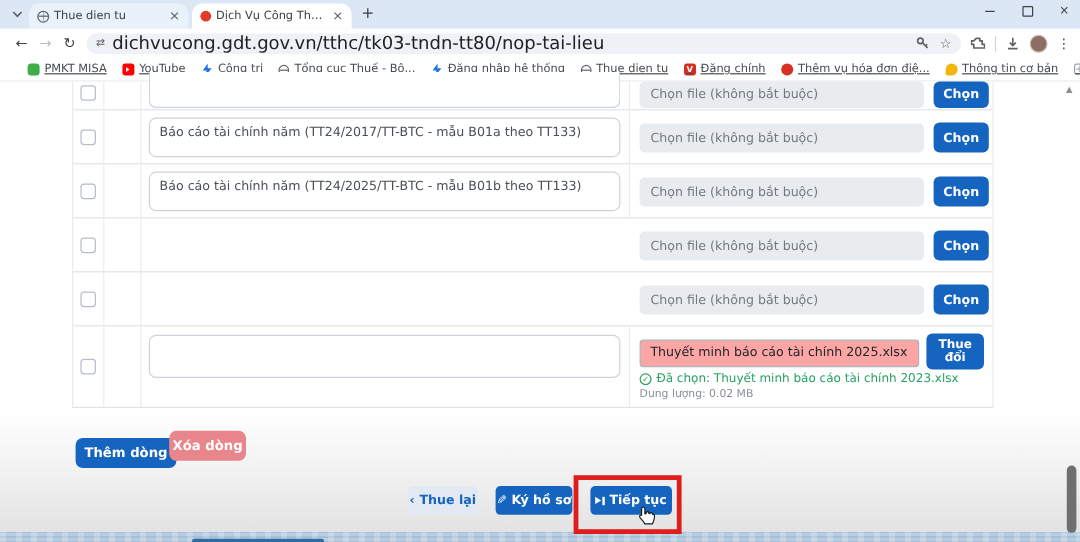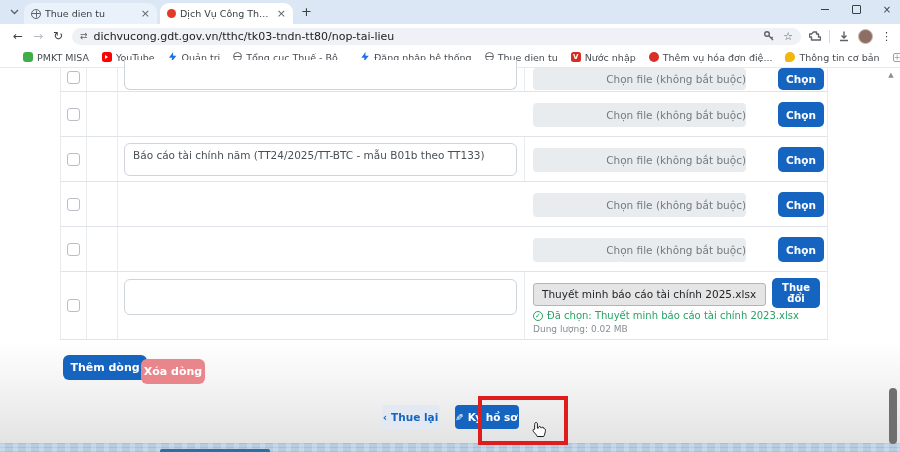--- a/index.html
+++ b/index.html
@@ -24,32 +24,32 @@
   .wc { width:14px; height:14px; display:flex; align-items:center; justify-content:center; font-size:10px; }
   .wc-min::before { content:""; width:8px; border-top:1px solid #3c4043; }
   .wc-max::before { content:""; width:7px; height:7px; border:1px solid #3c4043; border-radius:1px; }
 
   
   .toolbar { position:absolute; top:24px; left:0; width:900px; height:24px; background:#ffffff; display:flex; align-items:center; padding:0 8px; }
   .nav-ic { width:20px; height:20px; display:flex; align-items:center; justify-content:center; font-size:12px; color:#3c4043; flex:none; }
   .nav-ic.disabled { color:#b6bcc2; }
   .omnibox { height:17px; background:#eef1f6; border-radius:9px; flex:1; margin:0 8px 0 4px; display:flex; align-items:center; padding:0 8px; min-width:0; }
   .omni-tune { font-size:9px; color:#5f6368; margin-right:6px; flex:none; }
-  .omni-url { font-size:11px; color:#202124; white-space:nowrap; overflow:hidden; flex:1; }
+  .omni-url { font-size:15px; color:#202124; white-space:nowrap; overflow:hidden; flex:1; }
   .omni-right { display:flex; align-items:center; gap:8px; margin-left:auto; flex:none; }
   .tb-right { display:flex; align-items:center; gap:8px; flex:none; }
   .tb-divider { width:1px; height:13px; background:#d5d9de; }
   .avatar { width:15px; height:15px; border-radius:50%; background:#8d6e63; border:1px solid #cbb9b2; }
   .dots-ic { font-size:11px; color:#3c4043; }
   .star-ic { font-size:11px; color:#5f6368; }
   svg.lineic { stroke:#5f6368; fill:none; stroke-width:1.4; }
 
   
   .bookmarks { position:absolute; top:48px; left:0; width:900px; height:20px; background:#fff; border-bottom:1px solid #e7e9ec; display:flex; align-items:center; padding:0 8px; font-size:9.5px; color:#474c51; }
-  .bm-item { display:flex; align-items:flex-start; gap:4px; margin-right:13px; white-space:nowrap; }
+  .bm-item { display:flex; align-items:flex-end; gap:4px; margin-right:13px; white-space:nowrap;text-decoration:underline; }
   .bm-label {}
   .bmicon { width:10px; height:10px; flex:none; display:flex; align-items:center; justify-content:center; }
   .bmicon.misa-green { background:#3fae49; border-radius:3px; }
   .bmicon.youtube { background:#f00; border-radius:2.5px; position:relative; }
   .bmicon.youtube::before { content:""; position:absolute; left:3.5px; top:2.8px; border-left:3.5px solid #fff; border-top:2.2px solid transparent; border-bottom:2.2px solid transparent; }
   .bmicon.blue-bolt { background:#1a73e8; clip-path:polygon(55% 0,14% 58%,45% 58%,38% 100%,88% 38%,55% 38%); }
   .bmicon.globe { border:1px solid #5f6368; border-radius:50%; position:relative; width:9px; height:9px; }
   .bmicon.globe::before { content:""; position:absolute; left:0; right:0; top:3px; border-top:1px solid #5f6368; }
   .bmicon.red-v { background:#d62d20; border-radius:2.5px; color:#fff; font-size:7px; font-weight:bold; }
   .bmicon.red-circle { background:#d93025; border-radius:50%; }
@@ -61,32 +61,32 @@
 
   
   .content { position:absolute; top:68px; left:0; width:900px; height:384px; background:#fff; }
   .trow { position:absolute; left:60px; width:768px; border-bottom:1px solid #e0e4e8; border-left:1px solid #e9ecef; border-right:1px solid #e9ecef; }
   .cell-check { position:absolute; left:0; top:0; bottom:0; width:26px; border-right:1px solid #e9ecef; }
   .checkbox { position:absolute; left:6px; width:13px; height:13px; border:1.5px solid #b8bec5; border-radius:3px; background:#fff; }
   .cell-num { position:absolute; left:26px; top:0; bottom:0; width:31px; border-right:1px solid #e9ecef; font-size:11px; color:#30353a; text-align:center; }
   .cell-desc { position:absolute; left:57px; top:0; bottom:0; width:407px; border-right:1px solid #e9ecef; }
   .desc-box { position:absolute; left:6px; right:7px; height:33px; border:1px solid #ced4da; border-radius:6px; background:#fff; font-size:10.5px; color:#4a5056; padding:5px 8px; line-height:1.25; overflow:hidden; }
   .cell-file { position:absolute; left:464px; top:0; bottom:0; width:304px; }
-  .file-placeholder { position:absolute; left:8px; width:213px; height:24px; background:#e9ecef; border-radius:4px; font-size:10.5px; color:#737a81; line-height:24px; padding-left:9px;text-align:right; }
+  .file-placeholder { position:absolute; left:8px; width:237px; height:24px; background:#e9ecef; border-radius:4px; font-size:10.5px; color:#737a81; line-height:24px; padding-left:9px; }
   .btn-choose { position:absolute; left:253px; width:46px; height:25px; background:#1565c0; border:none; border-radius:5px; color:#fff; font-weight:bold; font-size:10.5px; font-family:inherit; }
-  .file-name-box { position:absolute; left:8px; top:11px; width:233px; height:23px; background:#e5e5e5; border:1px solid #aeb5bb; border-radius:3px; font-size:10.5px; color:#22262a; line-height:21px; padding-left:8px; white-space:nowrap; overflow:hidden; }
+  .file-name-box { position:absolute; left:8px; top:11px; width:233px; height:23px; background:#fca5a5; border:1px solid #aeb5bb; border-radius:3px; font-size:10.5px; color:#22262a; line-height:21px; padding-left:8px; white-space:nowrap; overflow:hidden; }
   .btn-change { position:absolute; left:247px; top:6px; width:48px; height:30px; background:#1565c0; border:none; border-radius:5px; color:#fff; font-weight:bold; font-size:10px; line-height:1.15; font-family:inherit; }
   .file-note { position:absolute; left:8px; top:38px; font-size:10px; color:#28a263; display:flex; align-items:center; gap:4px; white-space:nowrap; }
   .check-circle { width:10px; height:10px; border:1px solid #28a263; border-radius:50%; font-size:7px; display:flex; align-items:center; justify-content:center; flex:none; }
   .file-size { position:absolute; left:8px; top:52px; font-size:9px; color:#878e95; }
 
   
   .below { position:absolute; top:273px; left:0; width:900px; height:102px; background:linear-gradient(180deg,#ffffff 0%,#f3f3f3 45%,#e3e3e3 100%); }
   .btn { border:none; border-radius:6px; color:#fff; font-weight:bold; font-family:inherit; }
-  .btn-add { position:absolute; left:63px; top:14px; width:84px; height:25px; background:#1565c0; font-size:11px; }
+  .btn-add { position:absolute; left:63px; top:24px; width:84px; height:25px; background:#1565c0; font-size:11px; }
   .btn-del { position:absolute; left:141px; top:18px; width:64px; height:25px; background:#e9868c; font-size:11px; }
   .bottom-actions { position:absolute; top:64px; left:0; width:900px; display:flex; justify-content:center; gap:15px; }
   .btn-back { width:58px; height:24px; background:#e2e9f2; color:#1565c0; border:none; border-radius:4px; font-size:10.5px; font-weight:bold; font-family:inherit; display:flex; align-items:center; justify-content:center; gap:4px; }
   .btn-sign { width:64px; height:24px; background:#1565c0; border:none; border-radius:4px; color:#fff; font-size:10.5px; font-weight:bold; font-family:inherit; display:flex; align-items:center; justify-content:center; gap:4px; }
   .btn-continue { width:68px; height:24px; background:#1565c0; border:none; border-radius:4px; color:#fff; font-size:10.5px; font-weight:bold; font-family:inherit; display:flex; align-items:center; justify-content:center; gap:4px; }
   .next-ic { display:flex; align-items:center; }
   .next-ic::before { content:""; border-left:5px solid #fff; border-top:3.5px solid transparent; border-bottom:3.5px solid transparent; }
   .next-ic::after { content:""; width:1.5px; height:7px; background:#fff; margin-left:1px; }
   .pencil-ic { font-size:10px; transform:scaleX(-1); }
 
@@ -177,41 +177,41 @@
     <span class="bm-label">PMKT MISA</span>
   </span>
 
   <span class="bm-item">
     <span class="bmicon youtube"></span>
     <span class="bm-label">YouTube</span>
   </span>
 
   <span class="bm-item">
     <span class="bmicon blue-bolt"></span>
-    <span class="bm-label">Quản trị</span>
+    <span class="bm-label">Công trị</span>
   </span>
 
   <span class="bm-item">
     <span class="bmicon globe"></span>
     <span class="bm-label">Tổng cục Thuế - Bộ...</span>
   </span>
 
   <span class="bm-item">
     <span class="bmicon blue-bolt"></span>
     <span class="bm-label">Đăng nhập hệ thống</span>
   </span>
 
   <span class="bm-item">
     <span class="bmicon globe"></span>
     <span class="bm-label">Thue dien tu</span>
   </span>
 
   <span class="bm-item">
     <span class="bmicon red-v">V</span>
-    <span class="bm-label">Nước nhập</span>
+    <span class="bm-label">Đăng chính</span>
   </span>
 
   <span class="bm-item">
     <span class="bmicon red-circle"></span>
     <span class="bm-label">Thêm vụ hóa đơn điệ...</span>
   </span>
 
   <span class="bm-item">
     <span class="bmicon yellow-badge"></span>
     <span class="bm-label">Thông tin cơ bản</span>
@@ -249,20 +249,23 @@
     </div>
   </div>
 
   <div class="trow" style="top: 24px; height: 45px;">
     <div class="cell-check">
       <span class="checkbox" style="top: 15.5px;"></span>
     </div>
     <div class="cell-num">
             <span class="numtxt" style="position: absolute; left: 0px; right: 0px; top: 15.5px;"></span>
           </div>
+    <div class="cell-desc">
+      <div class="desc-box" style="top: 6px;">Báo cáo tài chính năm (TT24/2017/TT-BTC - mẫu B01a theo TT133)</div>
+    </div>
     <div class="cell-file">
       <div class="file-default">
         <div class="file-placeholder" style="top: 10.5px;">Chọn file (không bắt buộc)</div>
         <button class="btn-choose" style="top: 10px;">Chọn</button>
       </div>
 
     </div>
   </div>
 
   <div class="trow" style="top: 69px; height: 45px;">
@@ -346,20 +349,24 @@
       <button class="btn btn-del">Xóa dòng</button>
       <div class="bottom-actions">
         <button class="btn-back">
             <span>‹</span>
             <span>Thue lại</span>
           </button>
         <button class="btn-sign">
             <span class="pencil-ic">✎</span>
             <span>Ký hồ sơ</span>
           </button>
+        <button class="btn-continue">
+            <span class="next-ic"></span>
+            <span>Tiếp tục</span>
+          </button>
       </div>
     </div>
 
     <div class="page-footer">
       <div class="footer-bar"></div>
     </div>
 
     <div class="red-annotation"></div>
     <div class="cursor">
       <svg width="15" height="18" viewBox="0 0 15 18">

